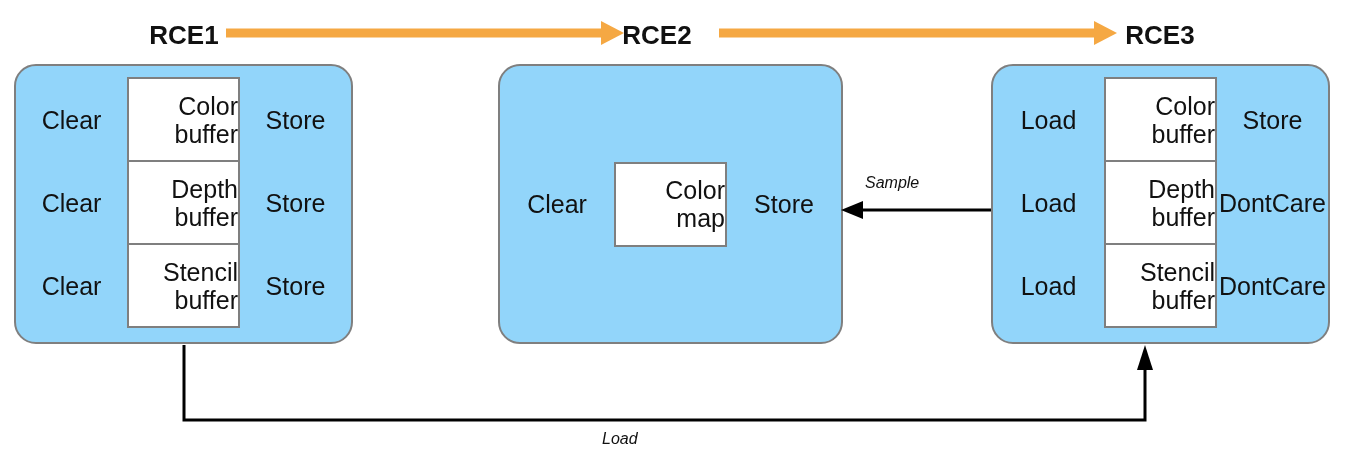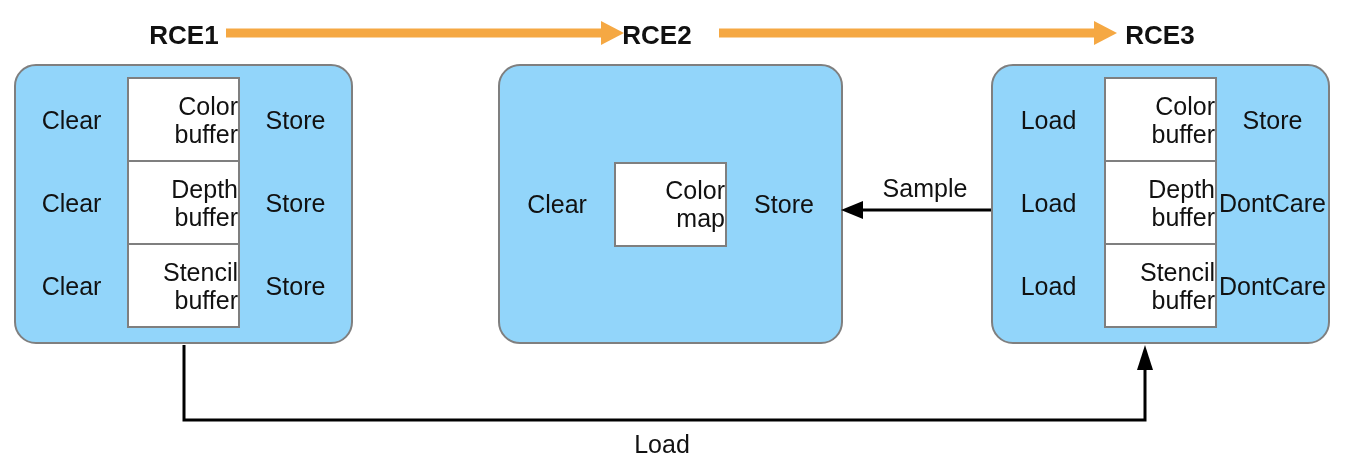--- a/index.html
+++ b/index.html
@@ -71,24 +71,24 @@
     display: flex;
     align-items: center;
     justify-content: center;
     text-align: right;
     font-size: 25px;
     line-height: 28px;
     color: var(--text-color);
   }
   .connector-label {
     position: absolute;
-    text-align: center;
-    font-size: 25px;
+    font-size: 16px;
     color: var(--text-color);
     z-index: 2;
+    font-style: italic;
   }
   #sample-label { left: 865px; top: 174px; width: 120px; }
   #share-label  { left: 602px; top: 430px; width: 120px; }
 </style>
 </head>
 <body>
 
 <div class="canvas">
 
   <div class="pass-label" style="left:124px">RCE1</div>

